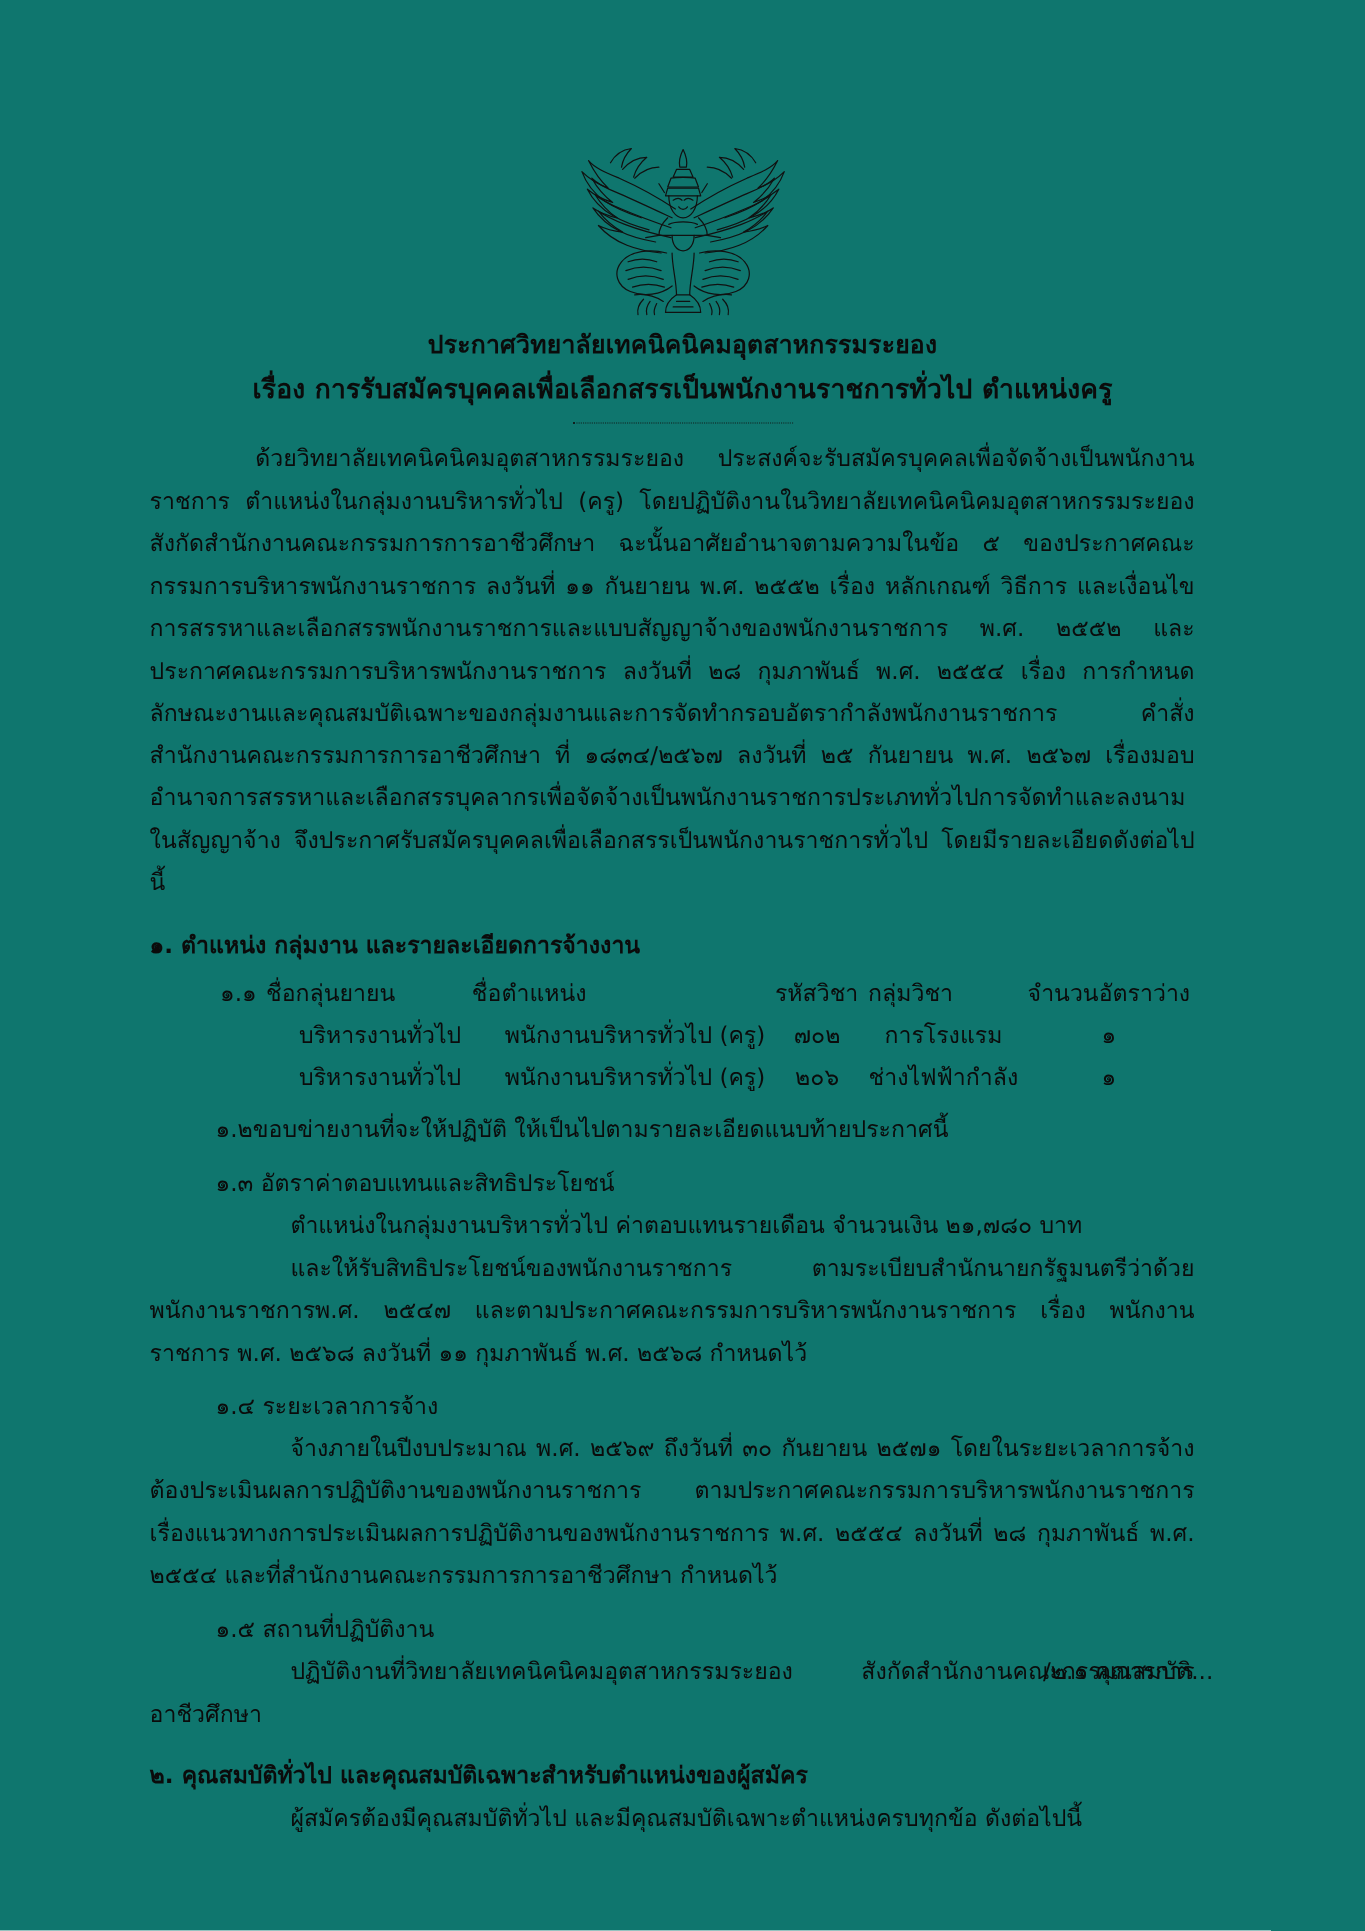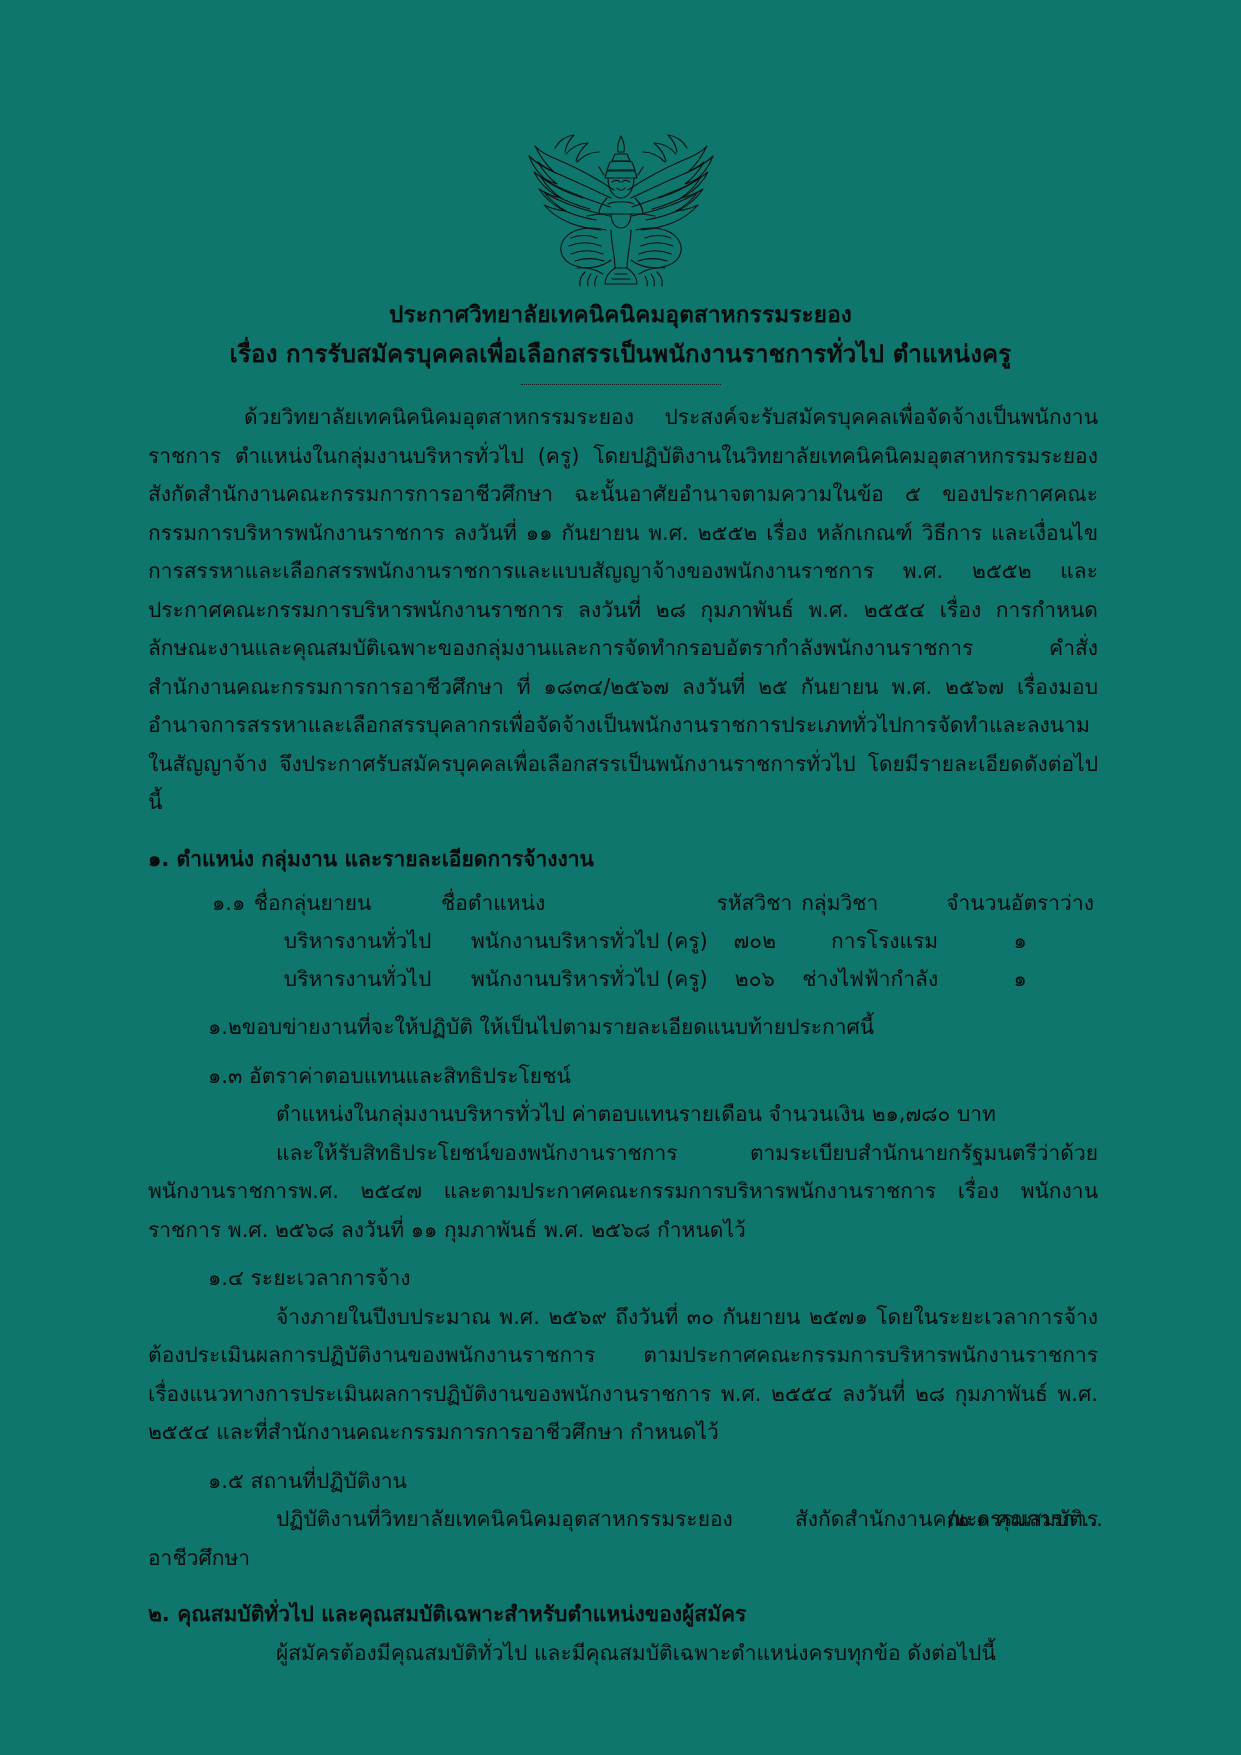--- a/index.html
+++ b/index.html
@@ -58,21 +58,21 @@
     height: 0;
     margin: 12px auto 0 auto;
     border-top: 1px dotted #111;
     opacity: .85;
   }
 
   
   .body {
     position: absolute;
     top: 398px;
-    left: 148px;
+    left: 136px;
     width: 950px;
     font-size: 21px;
     line-height: 38.5px;
   }
   p.para {
     margin: 0;
     text-align: justify;
     text-justify: inter-word;
     text-indent: 96px;
   }
@@ -109,21 +109,21 @@
   .job-table th, .job-table td {
     font-weight: 400;
     padding: 0 4px;
     white-space: nowrap;
   }
   .job-table thead th { text-align: left; }
   .col-no  { width: 52px;  text-align: left; }
   .col-grp { width: 218px; text-align: left; }
   .col-pos { width: 268px; text-align: left; }
   .col-code{ width: 112px; text-align: center; }
-  .col-subj{ width: 178px; text-align: right; }
+  .col-subj{ width: 178px; text-align: center; }
   .col-qty { width: 120px; text-align: center; }
 
   .job-table tbody td.col-grp,
   .job-table tbody td.col-pos { padding-left: 34px; }
 
   
   .footer-note {
     position: absolute;
     right: 138px;
     top: 1502px;

